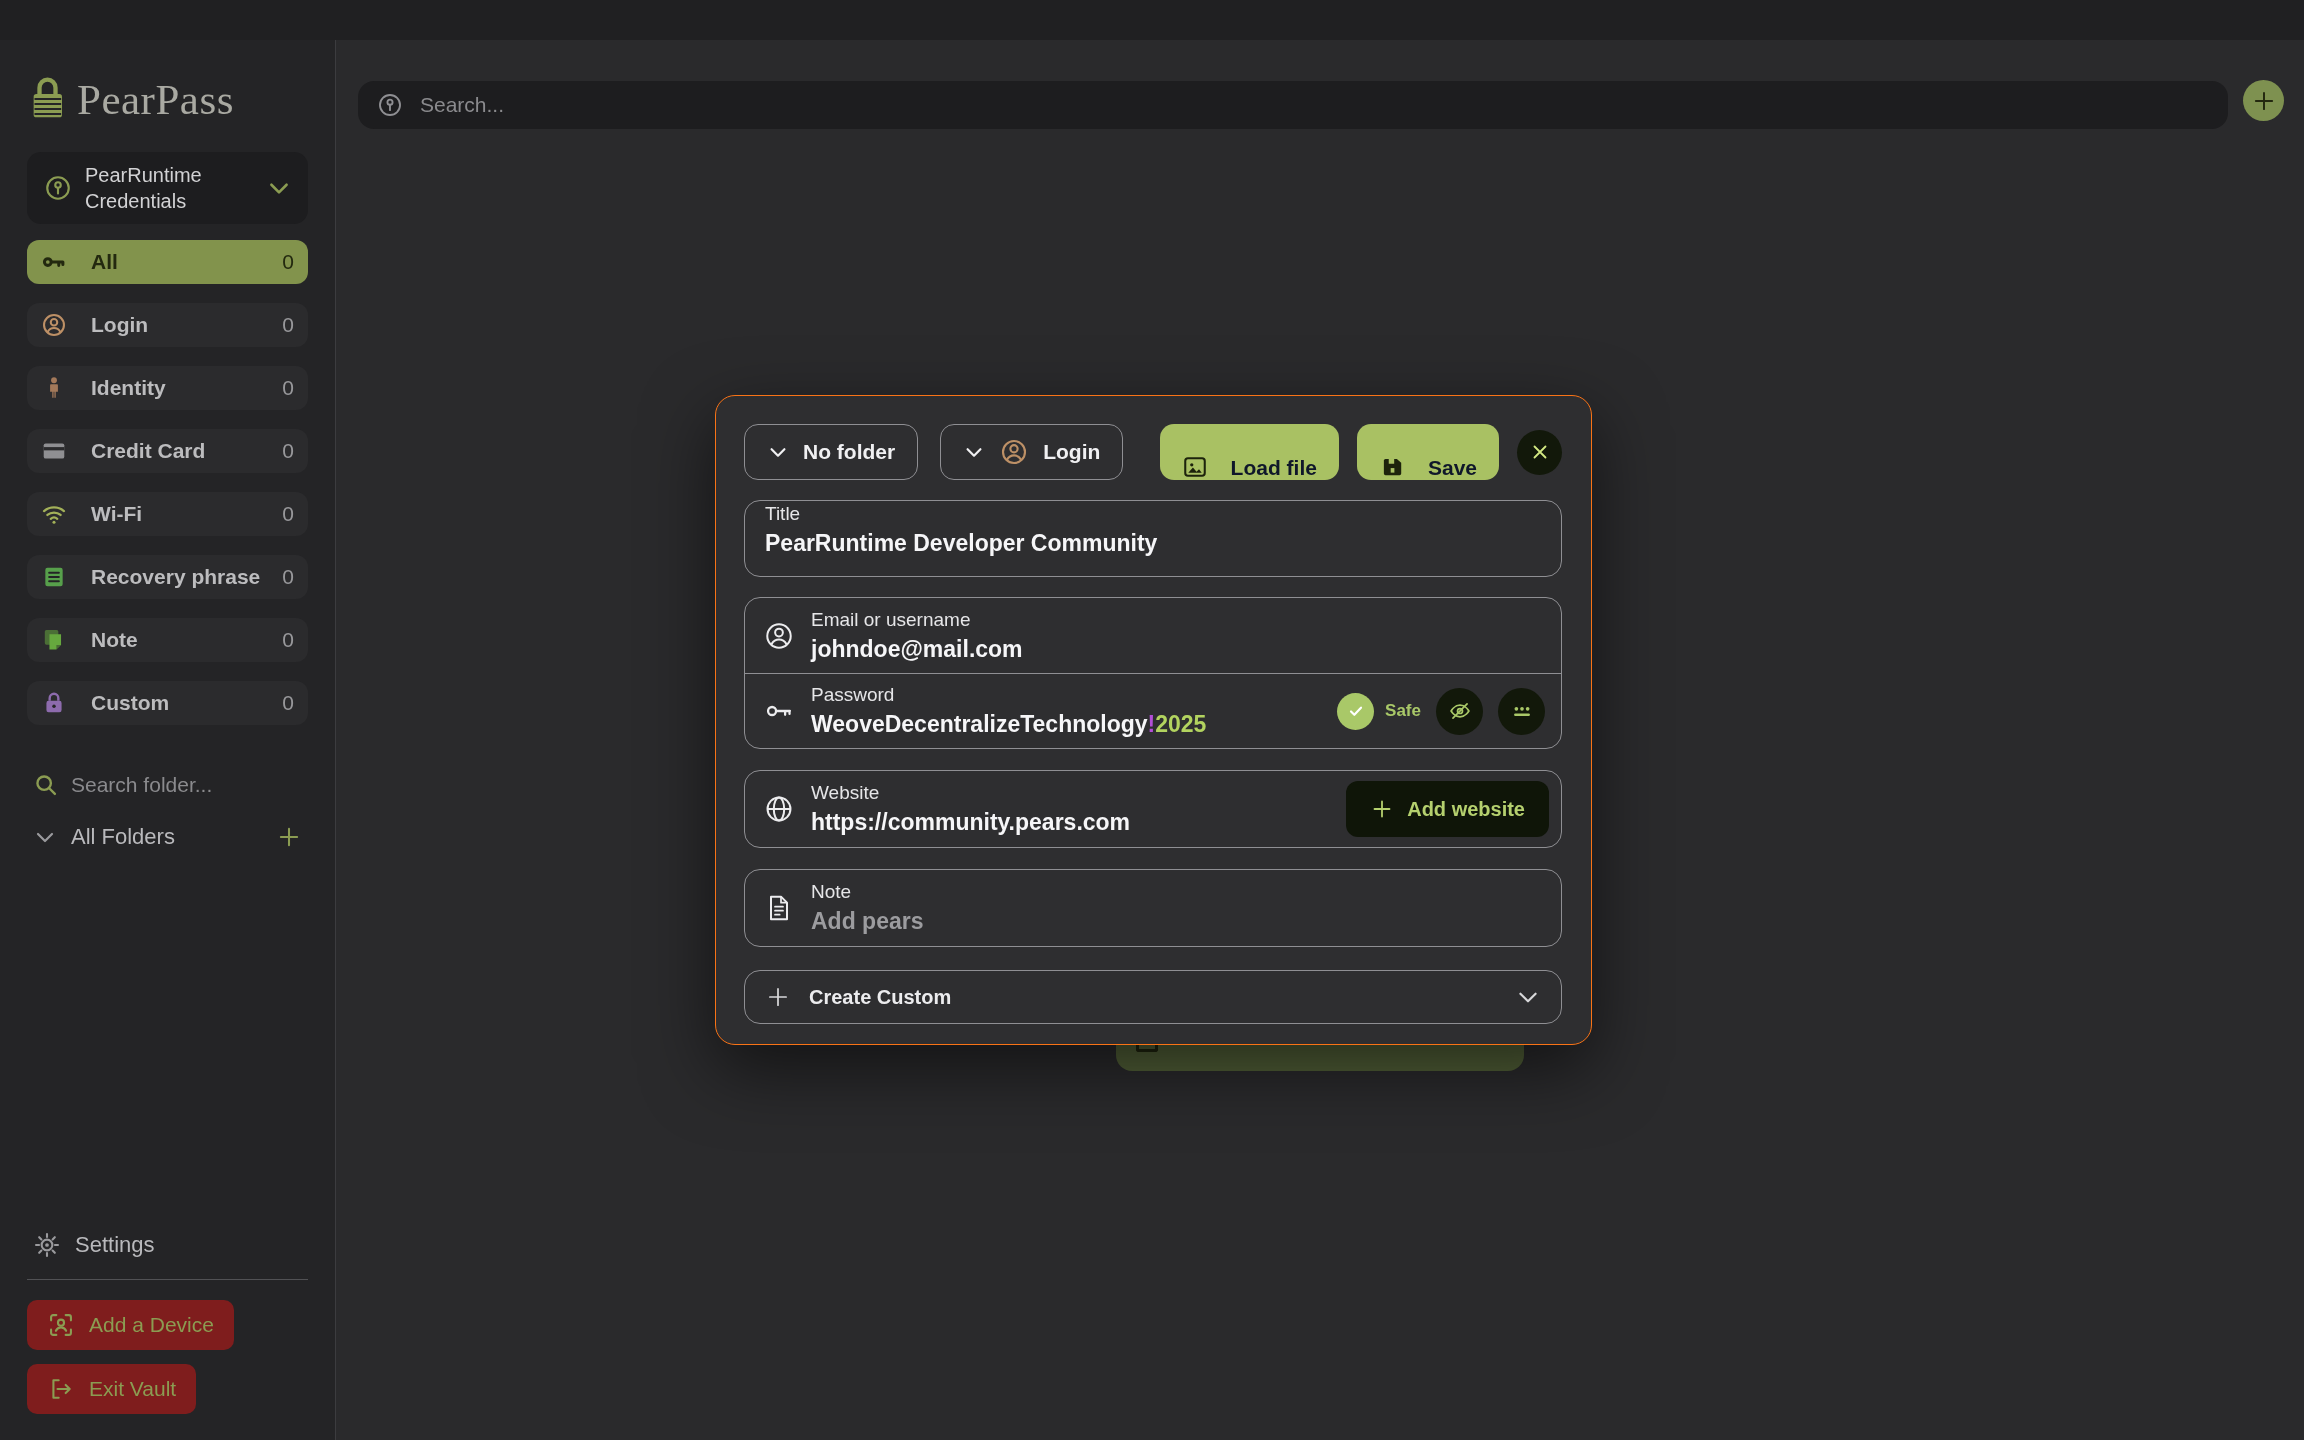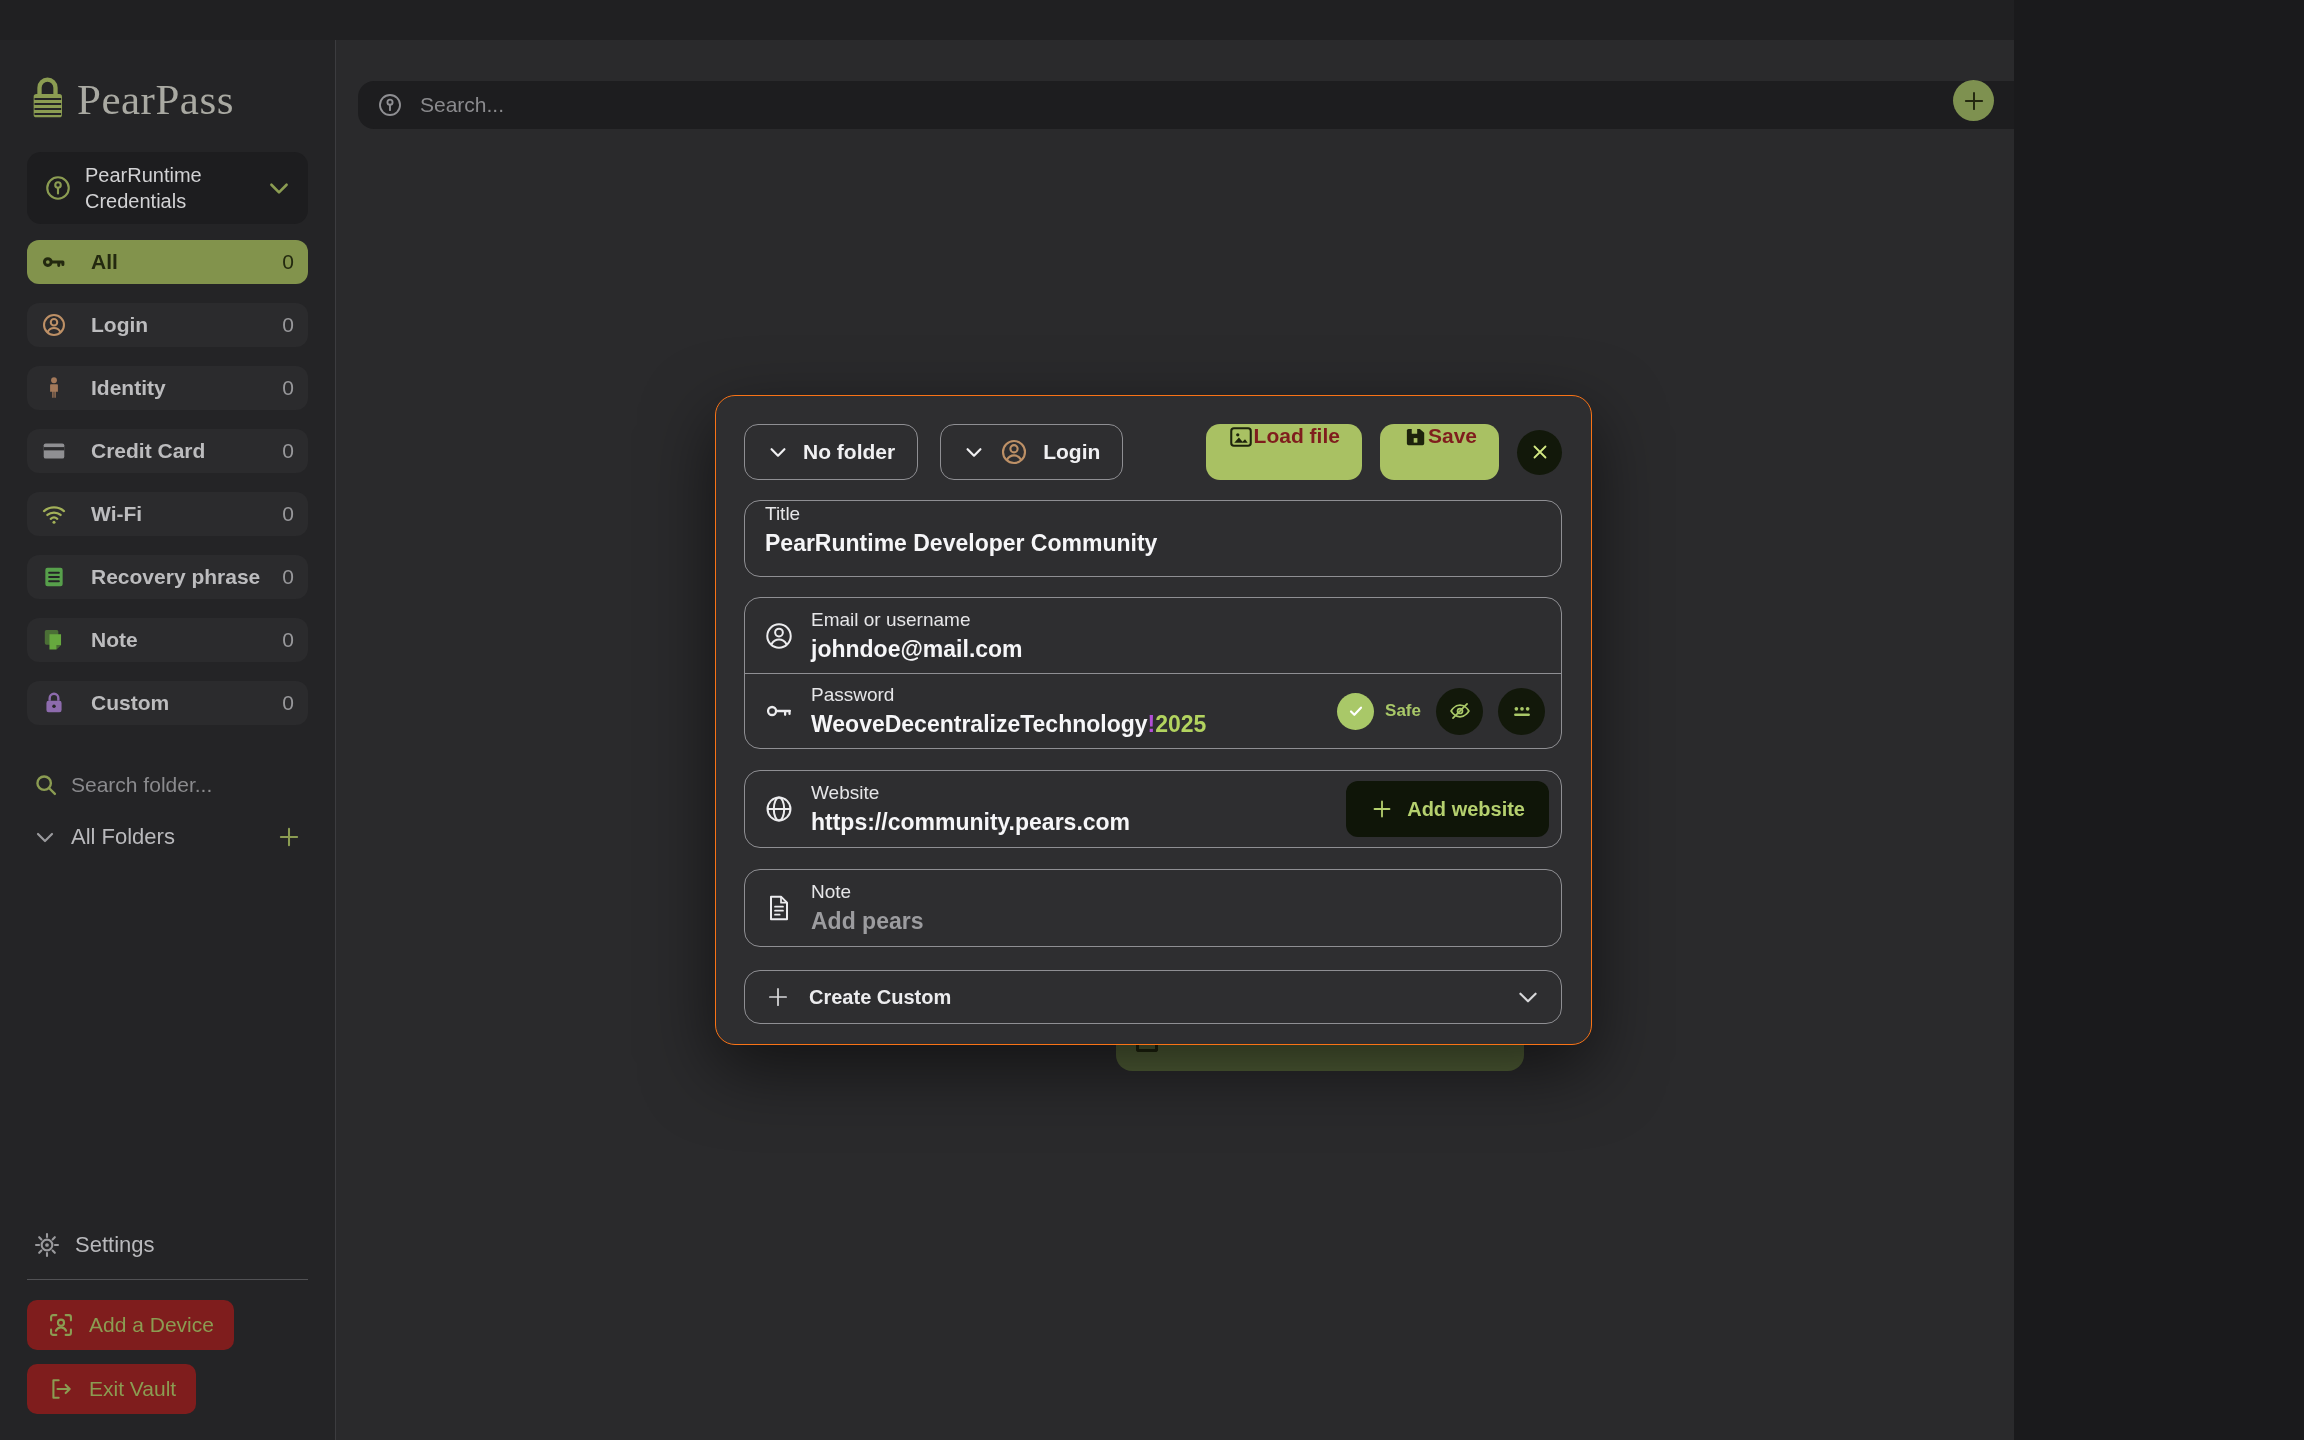--- a/index.html
+++ b/index.html
@@ -1,18 +1,18 @@
 <!DOCTYPE html>
 <html><head>
 <meta charset="utf-8">
 <style>
   * { margin:0; padding:0; box-sizing:border-box; }
   html,body { background:#1a1a1c; }
   body { font-family:"Liberation Sans", sans-serif; }
-  #root { position:relative; width:2014px; height:1440px; background:#2a2a2c; overflow:hidden; }
+  #root { position:relative; width:2304px; height:1440px; background:#2a2a2c; overflow:hidden; }
 
   
   .titlebar { position:absolute; left:0; top:0; width:100%; height:40px; background:#202022; }
 
   
   .sidebar { position:absolute; left:0; top:40px; bottom:0; width:336px; background:#242426;
              border-right:1px solid #3c3c3f; padding:0 27px 26px 27px; display:flex; flex-direction:column; }
   .logo { display:flex; align-items:center; gap:10px; margin-top:30px; height:58px; }
   .logo-text { font-family:"Liberation Serif", serif; font-size:43px; color:#a9a9a2; letter-spacing:.5px; }
   .vault-dd { display:flex; align-items:center; margin-top:24px; background:#1d1d1f; border-radius:14px;
@@ -61,22 +61,22 @@
   
   .modal { position:absolute; left:715px; top:395px; width:877px; height:650px; background:#2e2e30;
            border:1px solid #f97316; border-radius:20px; box-shadow:0 24px 70px rgba(0,0,0,.55);
            padding:28px 29px 0 28px; }
   .mhead { display:flex; align-items:center; }
   .mbtn-outline { display:flex; align-items:center; gap:14px; height:56px; padding:0 22px;
                   border:1.5px solid #8f8f93; border-radius:14px; color:#f0f0f2; font-size:21px;
                   font-weight:700; background:transparent; cursor:pointer; }
   .mbtn-outline + .mbtn-outline { margin-left:22px; }
   .mhead-right { margin-left:auto; display:flex; align-items:center; }
-  .mbtn-green { display:flex; align-items:flex-start; gap:0; height:56px; padding:0 22px; background:#a9c163;
-                border-radius:14px; color:#7f1d1d; font-size:21px; font-weight:700; cursor:pointer; }
+  .mbtn-green { display:flex; align-items:flex-end; gap:23px; height:56px; padding:0 22px; background:#a9c163;
+                border-radius:14px; color:#0f172a; font-size:21px; font-weight:700; cursor:pointer; }
   .mbtn-green + .mbtn-green { margin-left:18px; }
   .mclose { width:45px; height:45px; border-radius:50%; background:#12180a; color:#d3e883;
             display:flex; align-items:center; justify-content:center; margin-left:18px; cursor:pointer; }
 
   .field-label { font-size:19px; color:#e6e6e8; }
   .field-value { font-size:23px; font-weight:700; color:#f6f6f8; margin-top:5px; }
   .title-field { border:1.5px solid #8f8f93; border-radius:16px; margin-top:20px; padding:2px 20px;
                  min-height:77px; cursor:text; }
 
   .group { border:1.5px solid #8f8f93; border-radius:16px; margin-top:20px; overflow:hidden; }

